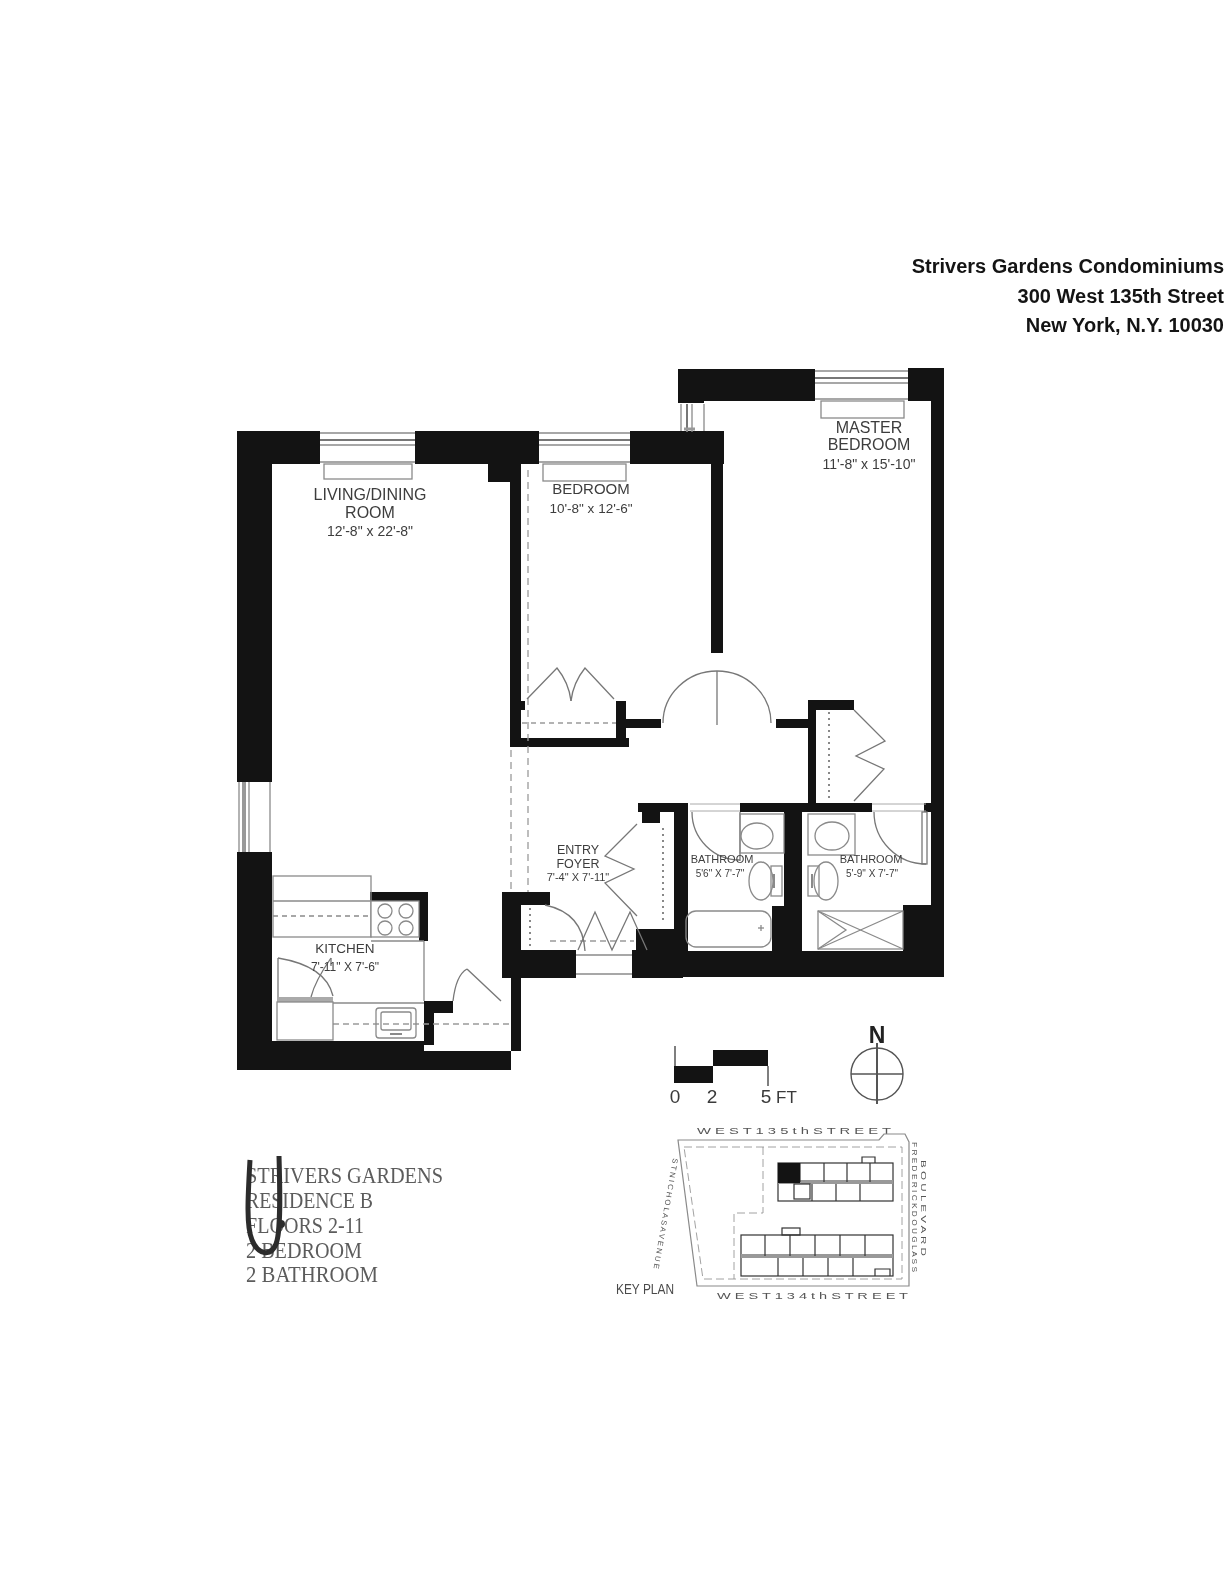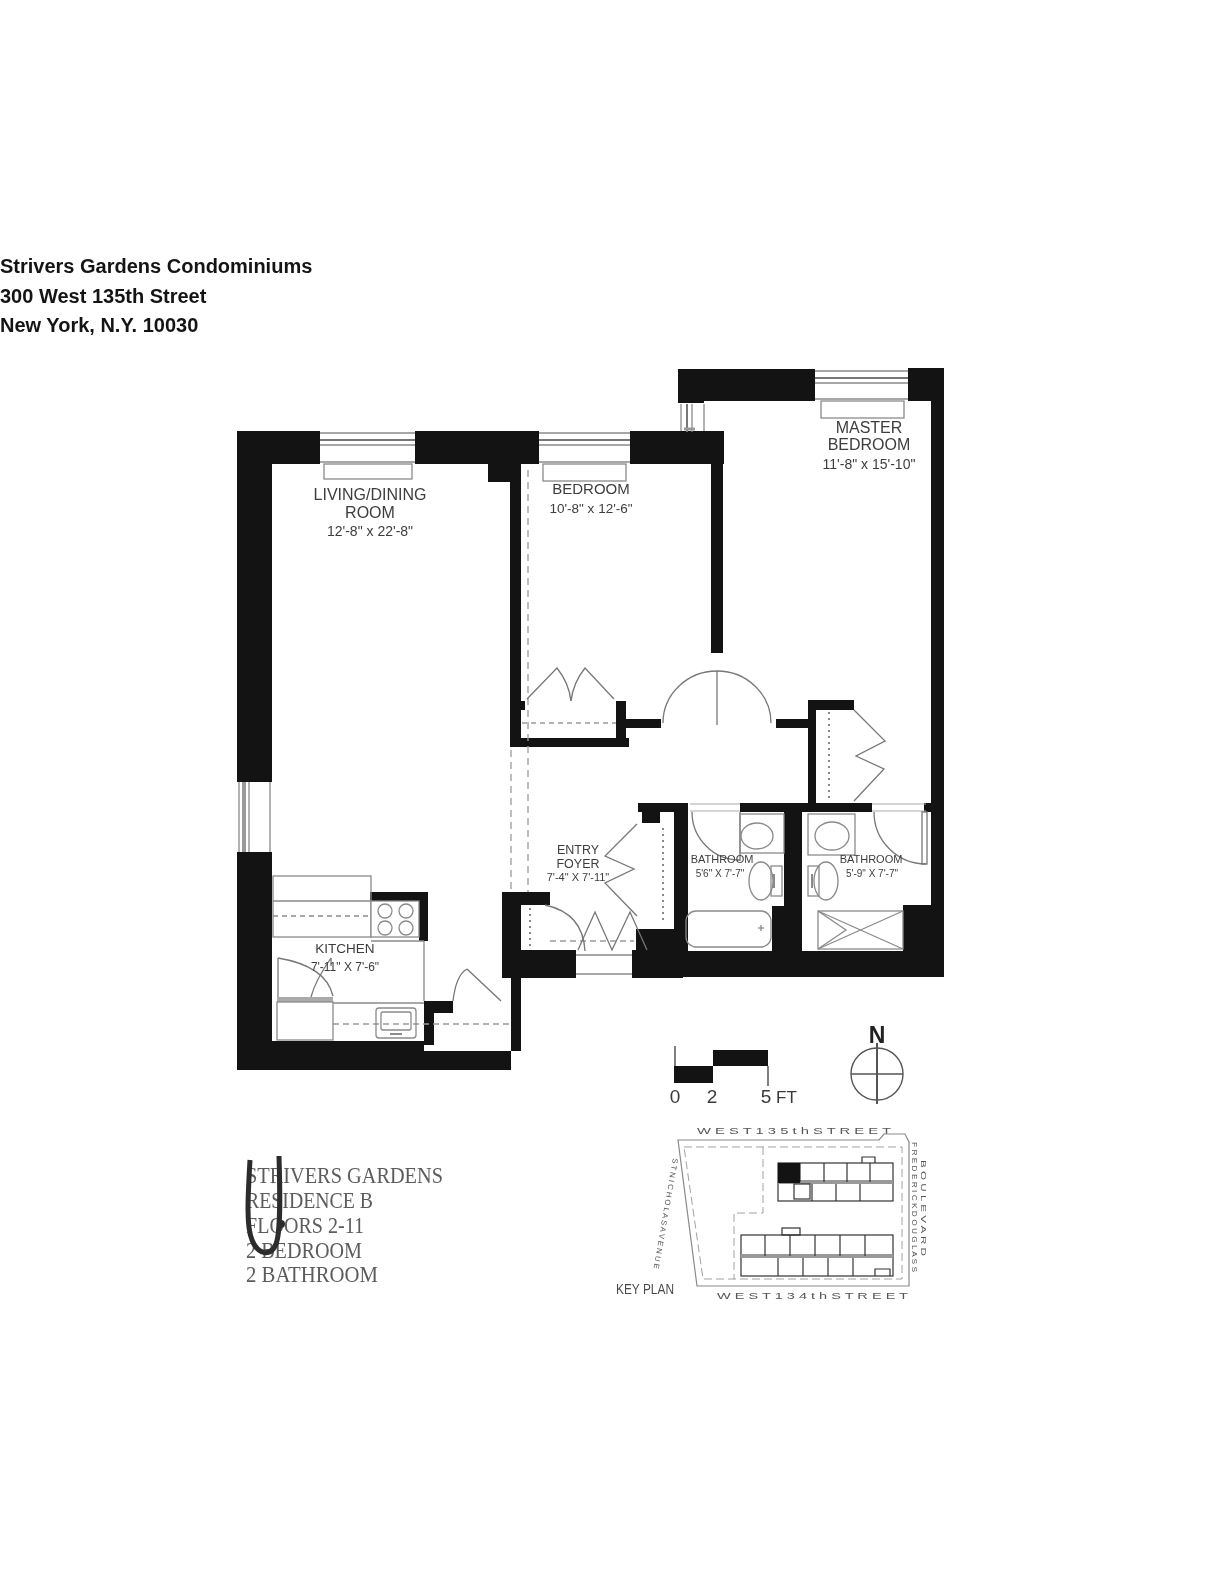--- a/index.html
+++ b/index.html
@@ -1,18 +1,18 @@
 <!DOCTYPE html>
 <html><head>
 <meta charset="utf-8">
 <style>
   html,body{margin:0;padding:0;background:#ffffff;}
   #page{position:relative;width:1224px;height:1584px;background:#ffffff;overflow:hidden;filter:blur(0.45px);
         font-family:"Liberation Sans", sans-serif;}
-  .title{position:absolute;left:0;top:0;width:1224px;text-align:left;
+  .title{position:absolute;left:0;top:0;width:1224px;text-align:right;
          font-weight:bold;color:#141414;font-size:20px;line-height:29.5px;}
 </style>
 </head>
 <body>
 <div id="page">
 
   <div class="title" style="top:252px;">Strivers Gardens Condominiums<br>300 West 135th Street<br>New York, N.Y. 10030</div>
 
   <svg width="1224" height="1584" viewBox="0 0 1224 1584" style="position:absolute;left:0;top:0;">
 

